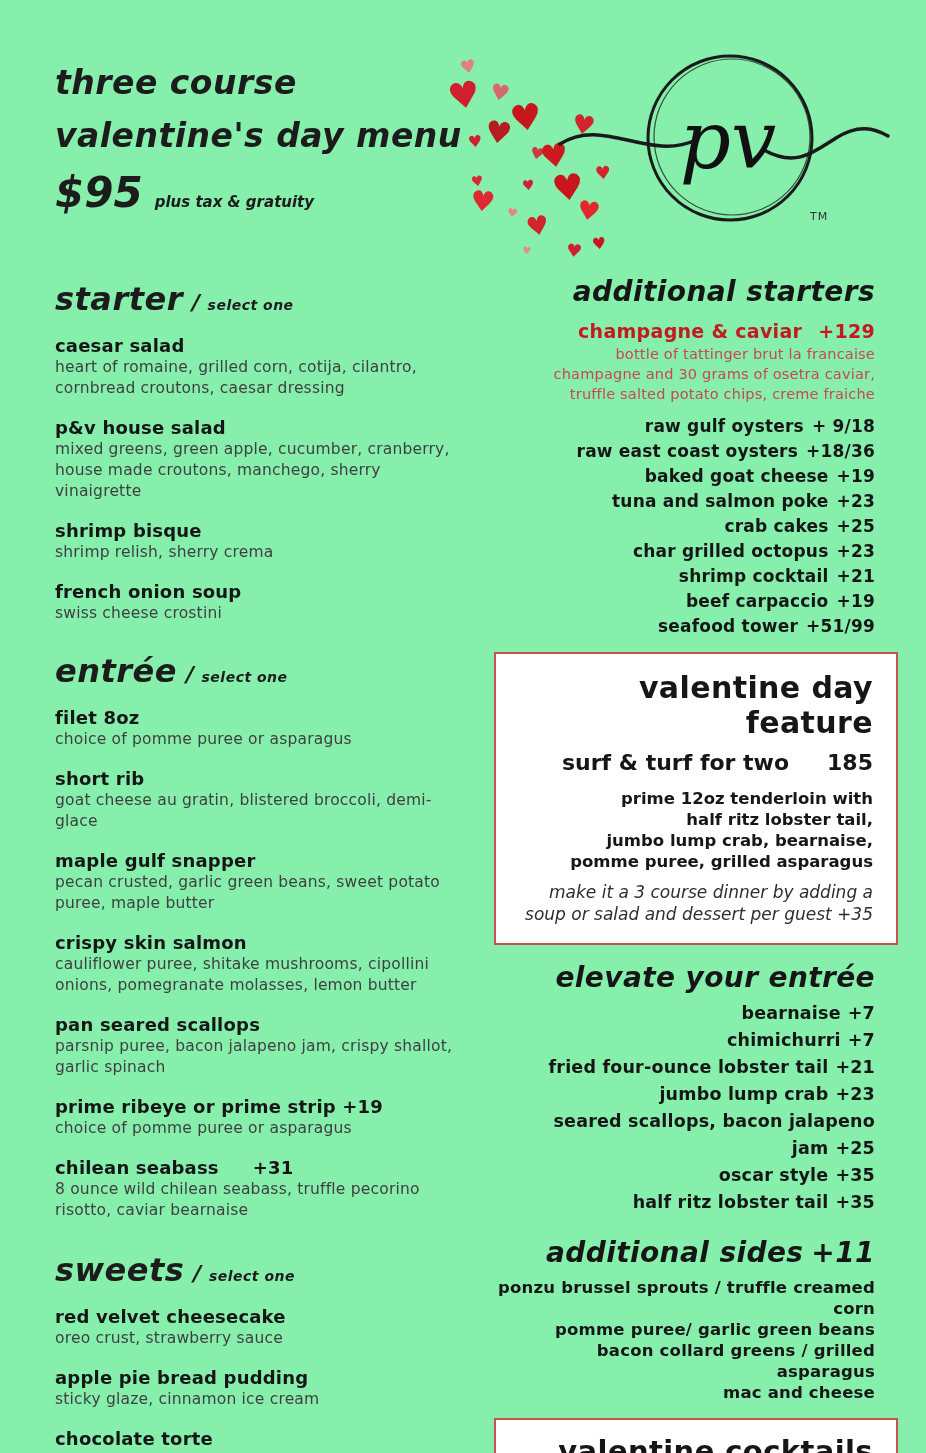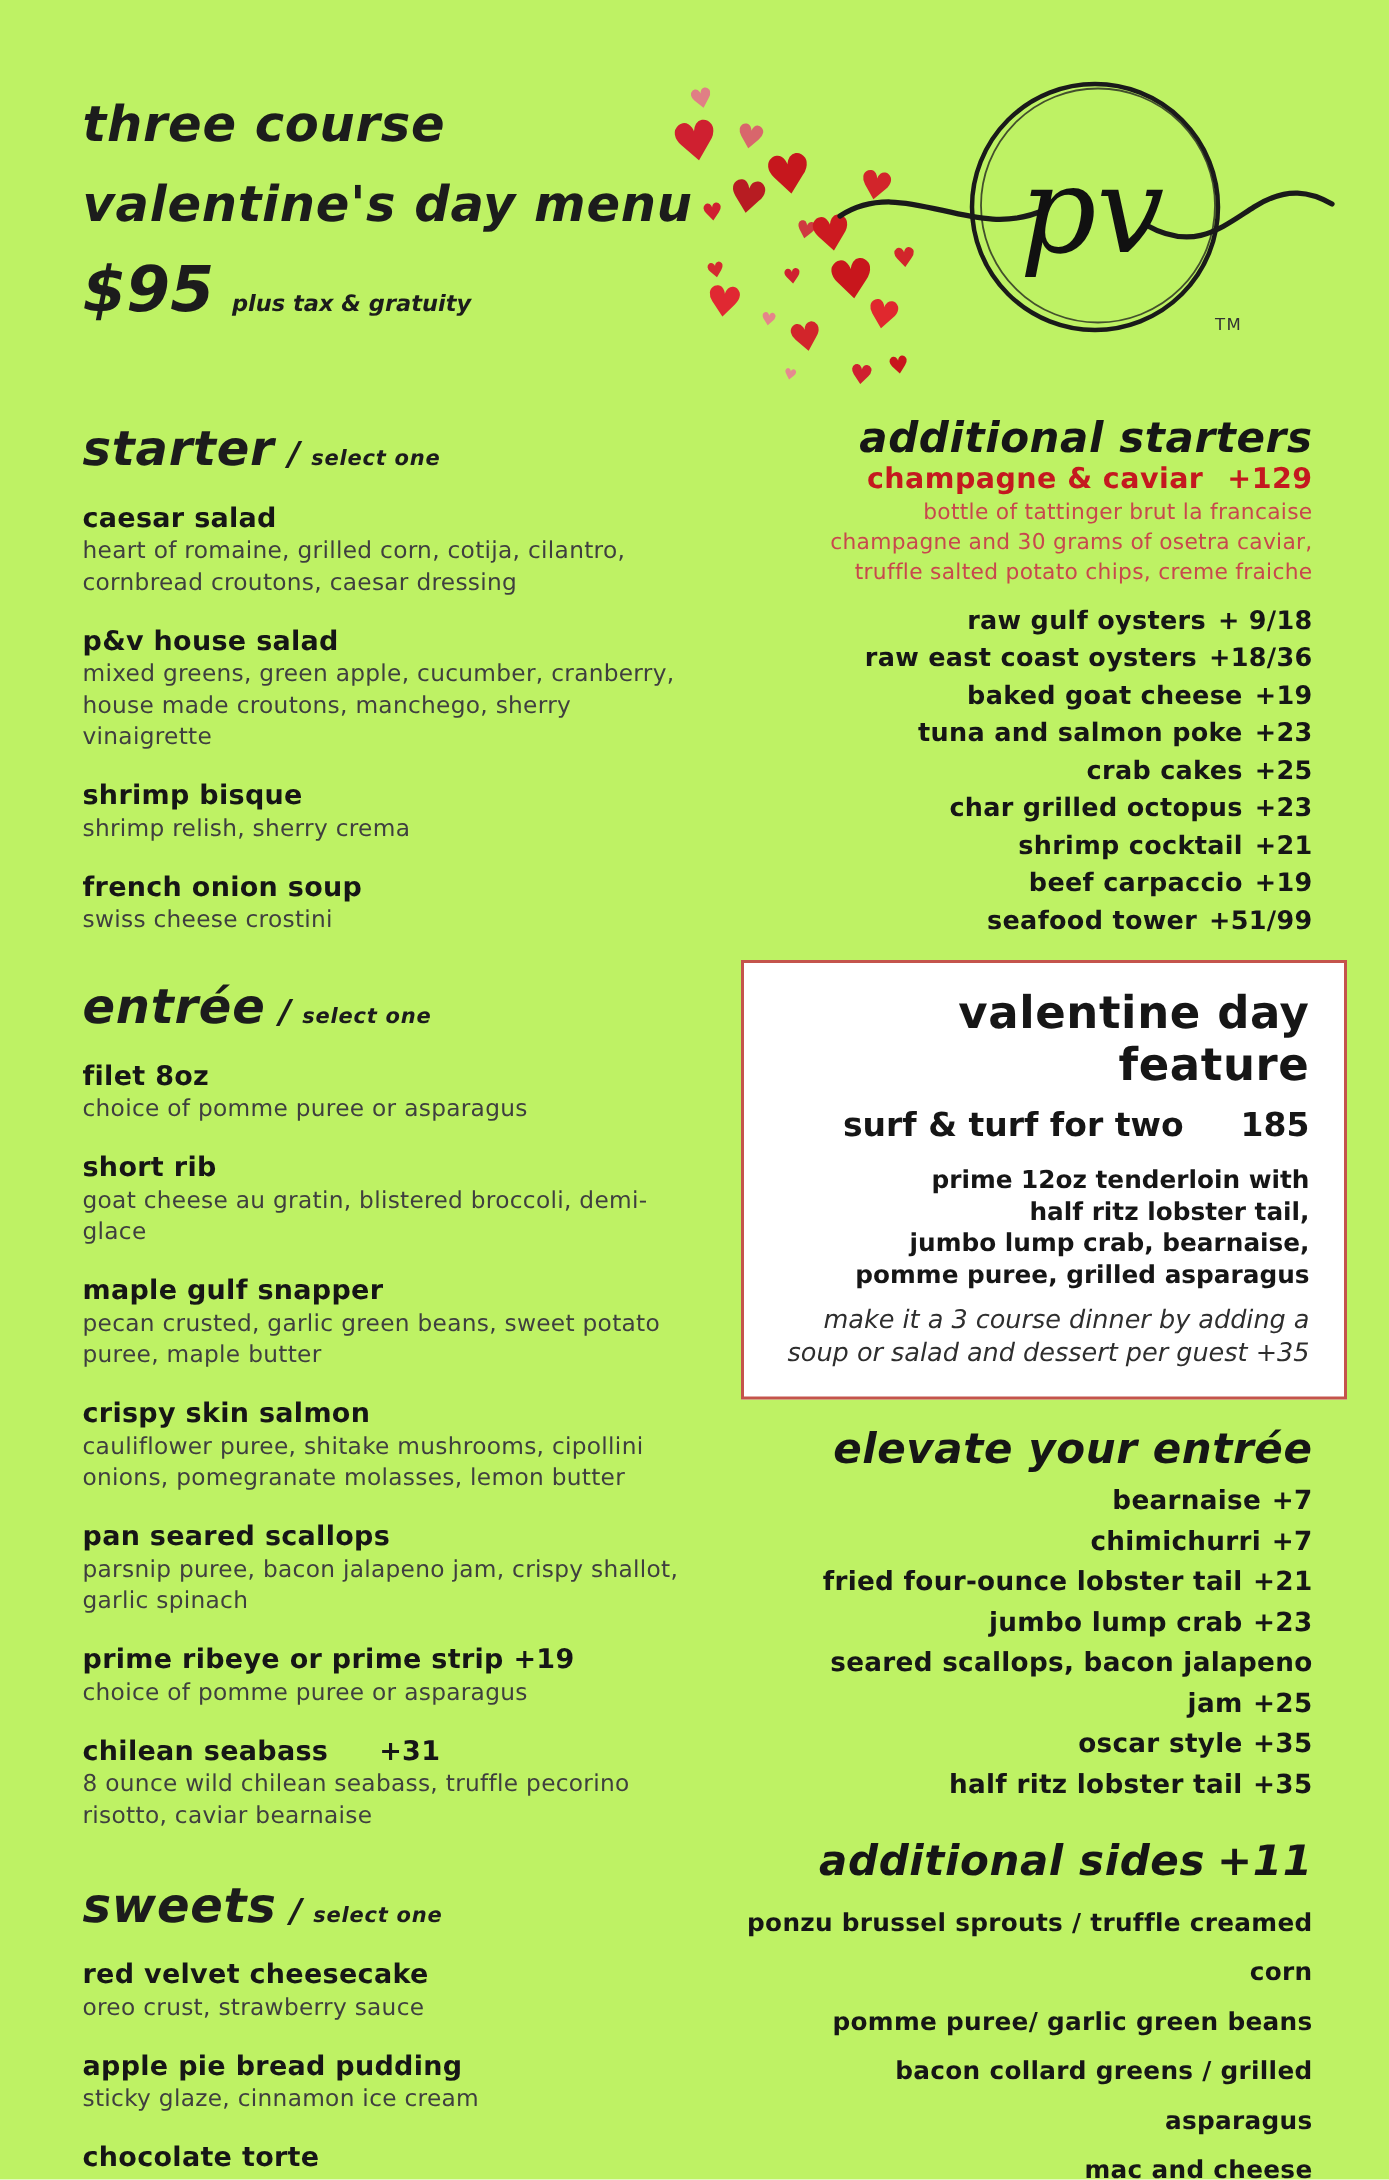--- a/index.html
+++ b/index.html
@@ -1,18 +1,18 @@
 <!DOCTYPE html>
 <html><head>
 <meta charset="utf-8">
 <style>
   * { margin:0; padding:0; box-sizing:border-box; }
   html,body { background:#ffffff; }
   .page {
-    position:relative; width:926px; height:1453px; background:#bef264;
+    position:relative; width:926px; height:1453px; background:#86efac;
     font-family:"DejaVu Sans", sans-serif; color:#1c1c1c; overflow:hidden;
   }
 
   
   .header { position:absolute; left:55px; top:56px; width:420px; }
   .title-line { font-style:italic; font-weight:bold; font-size:33px; line-height:53px; letter-spacing:.5px; }
   .price-row { margin-top:6px; display:flex; align-items:baseline; gap:12px; }
   .price { font-style:italic; font-weight:bold; font-size:42px; }
   .price-note { font-style:italic; font-weight:bold; font-size:15px; }
 
@@ -33,21 +33,21 @@
   .mi-name { font-size:18px; font-weight:bold; letter-spacing:.2px; line-height:23px; color:#161616; }
   .mi-name .mi-price { margin-left:34px; }
   .mi-desc { font-size:15.5px; line-height:21px; color:#3f3f3f; letter-spacing:.2px; }
   .gap-entree { margin-top:28px; }
   .gap-sweets { margin-top:30px; }
 
   
   .right-col { position:absolute; left:494px; top:275px; width:404px; text-align:right; }
   .rpad { padding-right:23px; }
   .r-heading { font-size:28px; font-weight:bold; font-style:italic; letter-spacing:.4px; color:#161616; }
-  .champagne { margin-top:0; color:#c4191f; }
+  .champagne { margin-top:12px; color:#c4191f; }
   .champ-name { font-size:19px; font-weight:bold; letter-spacing:.3px; }
   .champ-name .champ-price { margin-left:16px; }
   .champ-desc { font-size:14.5px; line-height:20px; color:#c8484d; letter-spacing:.2px; margin-top:2px; }
   .plist { margin-top:10px; }
   .plist-row { font-size:17px; font-weight:bold; line-height:25px; letter-spacing:.2px; color:#161616; }
   .plist-row .p-price { margin-left:8px; }
 
   .red-box { border:2px solid #c4544c; background:#fff; text-align:right; }
   .feature-box { margin-top:13px; padding:16px 23px 18px 16px; }
   .fb-heading { font-size:30px; font-weight:bold; letter-spacing:.4px; color:#161616; }
@@ -57,21 +57,21 @@
   .fb-note { margin-top:9px; font-size:17px; font-style:italic; line-height:22px; color:#2e2e2e; }
 
   .elevate-head { margin-top:16px; }
   .elist { margin-top:6px; }
   .elist-row { font-size:17.5px; font-weight:bold; line-height:27px; letter-spacing:.2px; color:#161616; }
   .elist-row .p-price { margin-left:7px; }
 
   .sides-head { margin-top:20px; }
   .sides-head .sides-price { margin-left:8px; }
   .slines { margin-top:8px; }
-  .sline { font-size:16.5px; font-weight:bold; line-height:33px; letter-spacing:.2px; color:#161616; }
+  .sline { font-size:16.5px; font-weight:bold; line-height:21px; letter-spacing:.2px; color:#161616; }
 
   .cocktails-box { margin-top:15px; padding:14px 23px 20px 16px; }
   .cb-heading { font-size:29px; font-weight:bold; letter-spacing:.4px; color:#161616; }
 </style>
 </head>
 <body>
 
 <div class="page">
 
   <div class="header">

